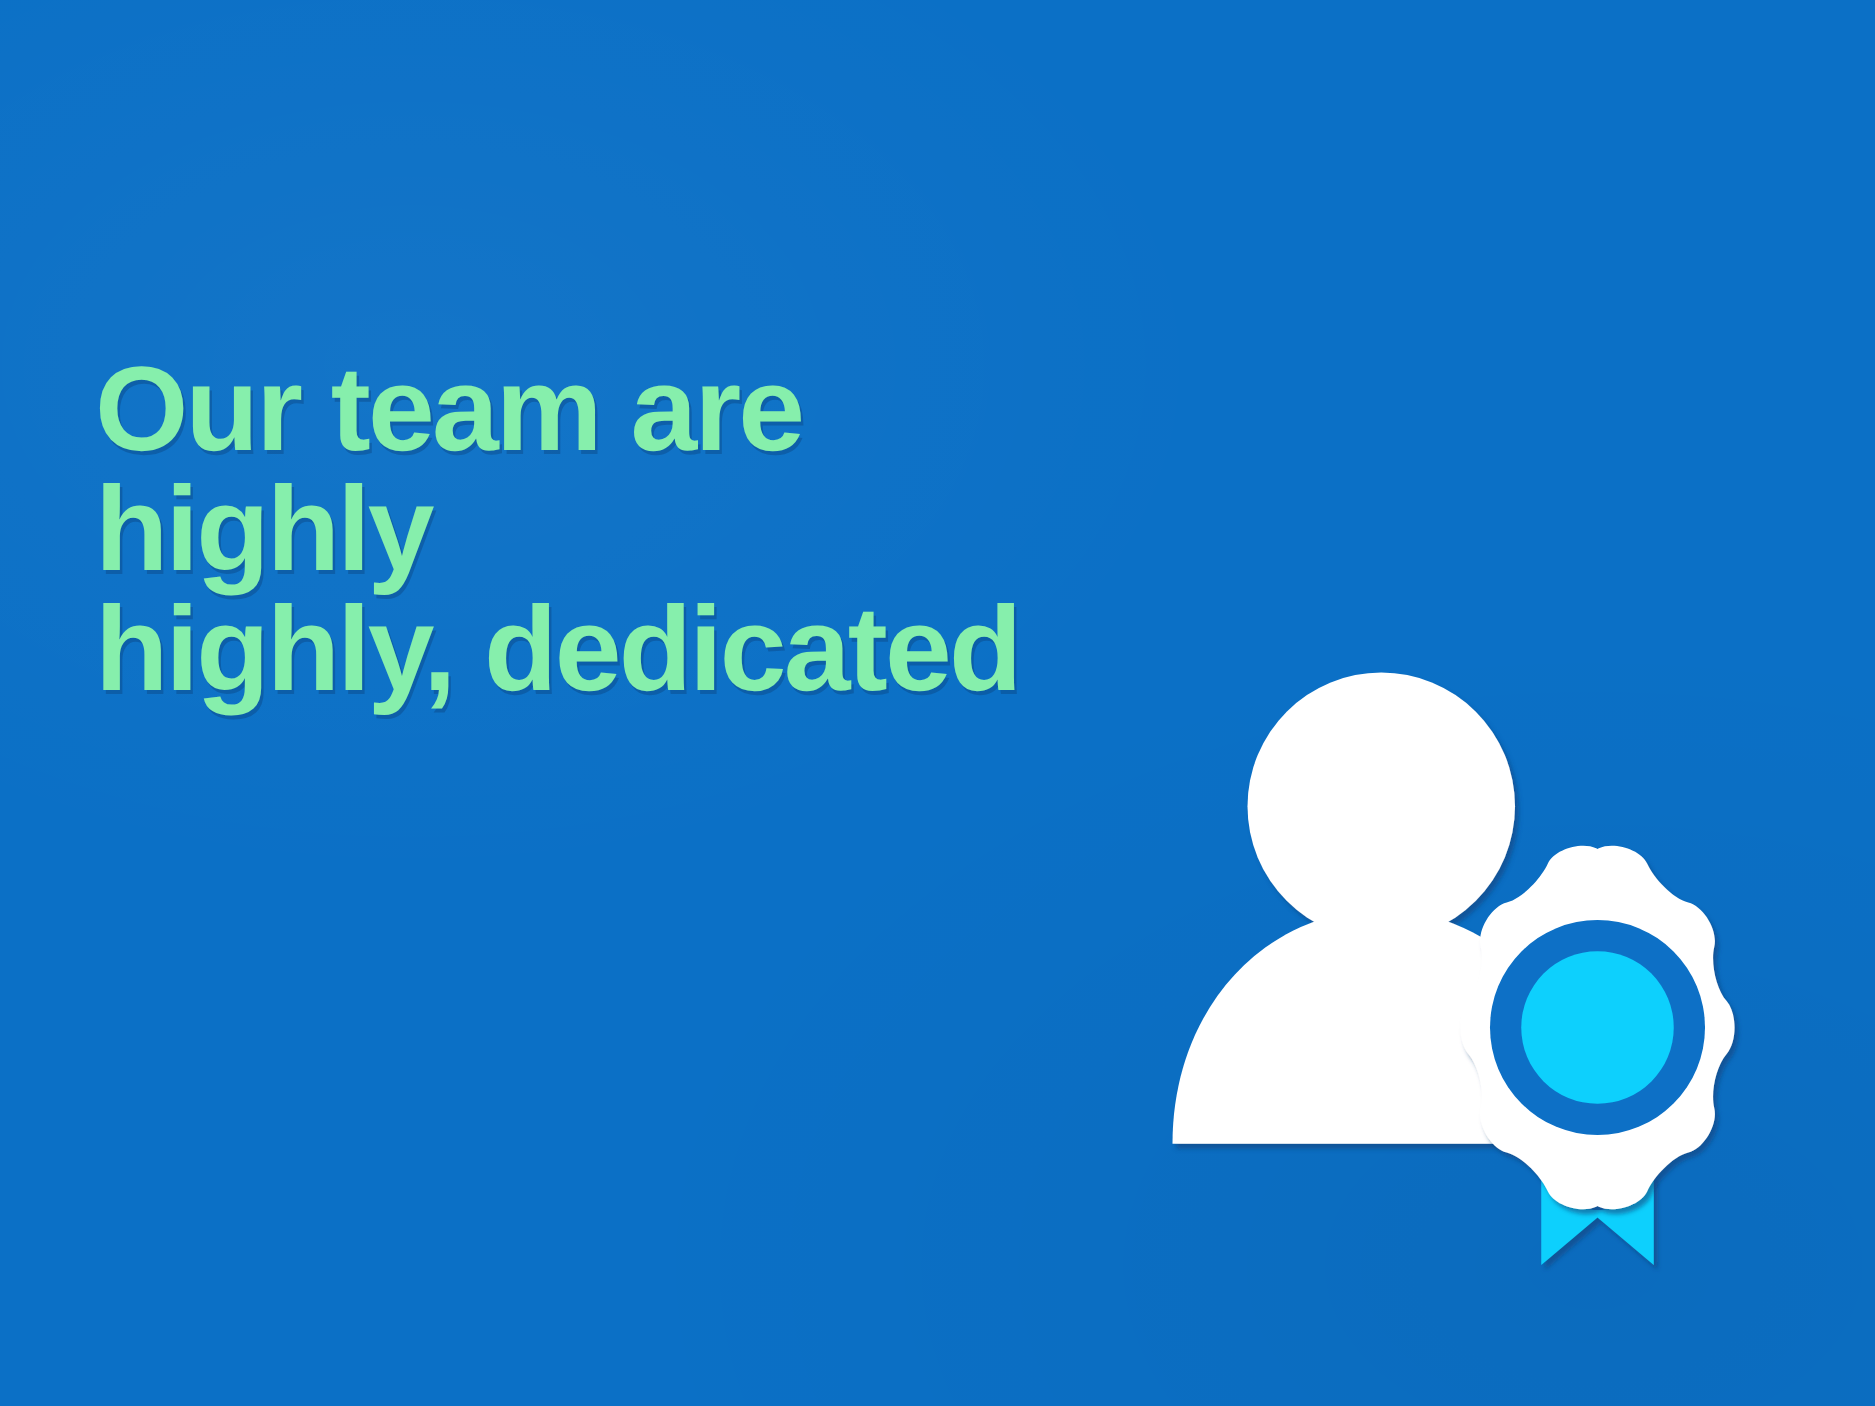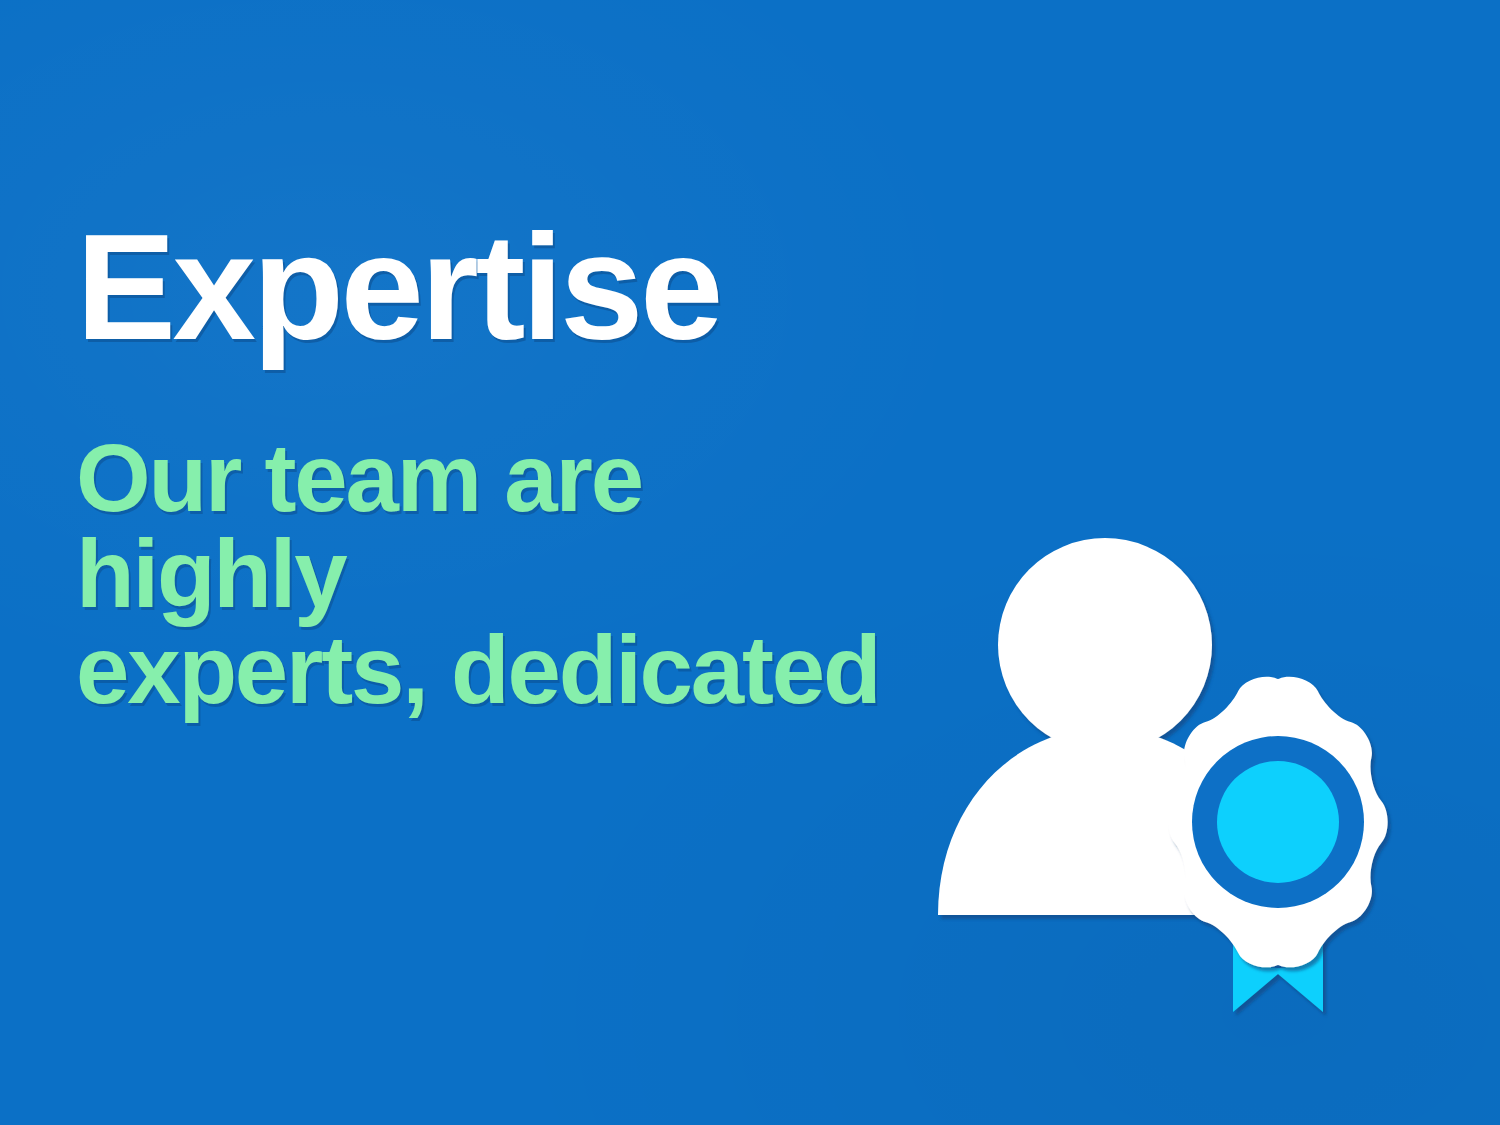--- a/index.html
+++ b/index.html
@@ -66,25 +66,24 @@
   #expert-icon svg { display: block; width: 100%; height: 100%; }
 </style>
 </head>
 <body>
 
 <div id="slide">
 
   <div id="bg-vignette"></div>
 
   <div id="text-block">
-    <h1 id="heading">Expertise</h1>
 
     <p id="subheading">
       <span class="sub-line">Our team are highly</span>
-      <span class="sub-line">experts, dedicated</span>
+      <span class="sub-line">highly, dedicated</span>
     </p>
   </div>
 
   <div id="expert-icon">
     <svg viewBox="0 0 520 560" xmlns="http://www.w3.org/2000/svg" aria-hidden="true">
       <defs>
 
         <filter id="softShadow" x="-25%" y="-25%" width="160%" height="160%">
           <feDropShadow dx="3" dy="4" stdDeviation="1.6" flood-color="#0b3e78" flood-opacity="0.55"></feDropShadow>
         </filter>

